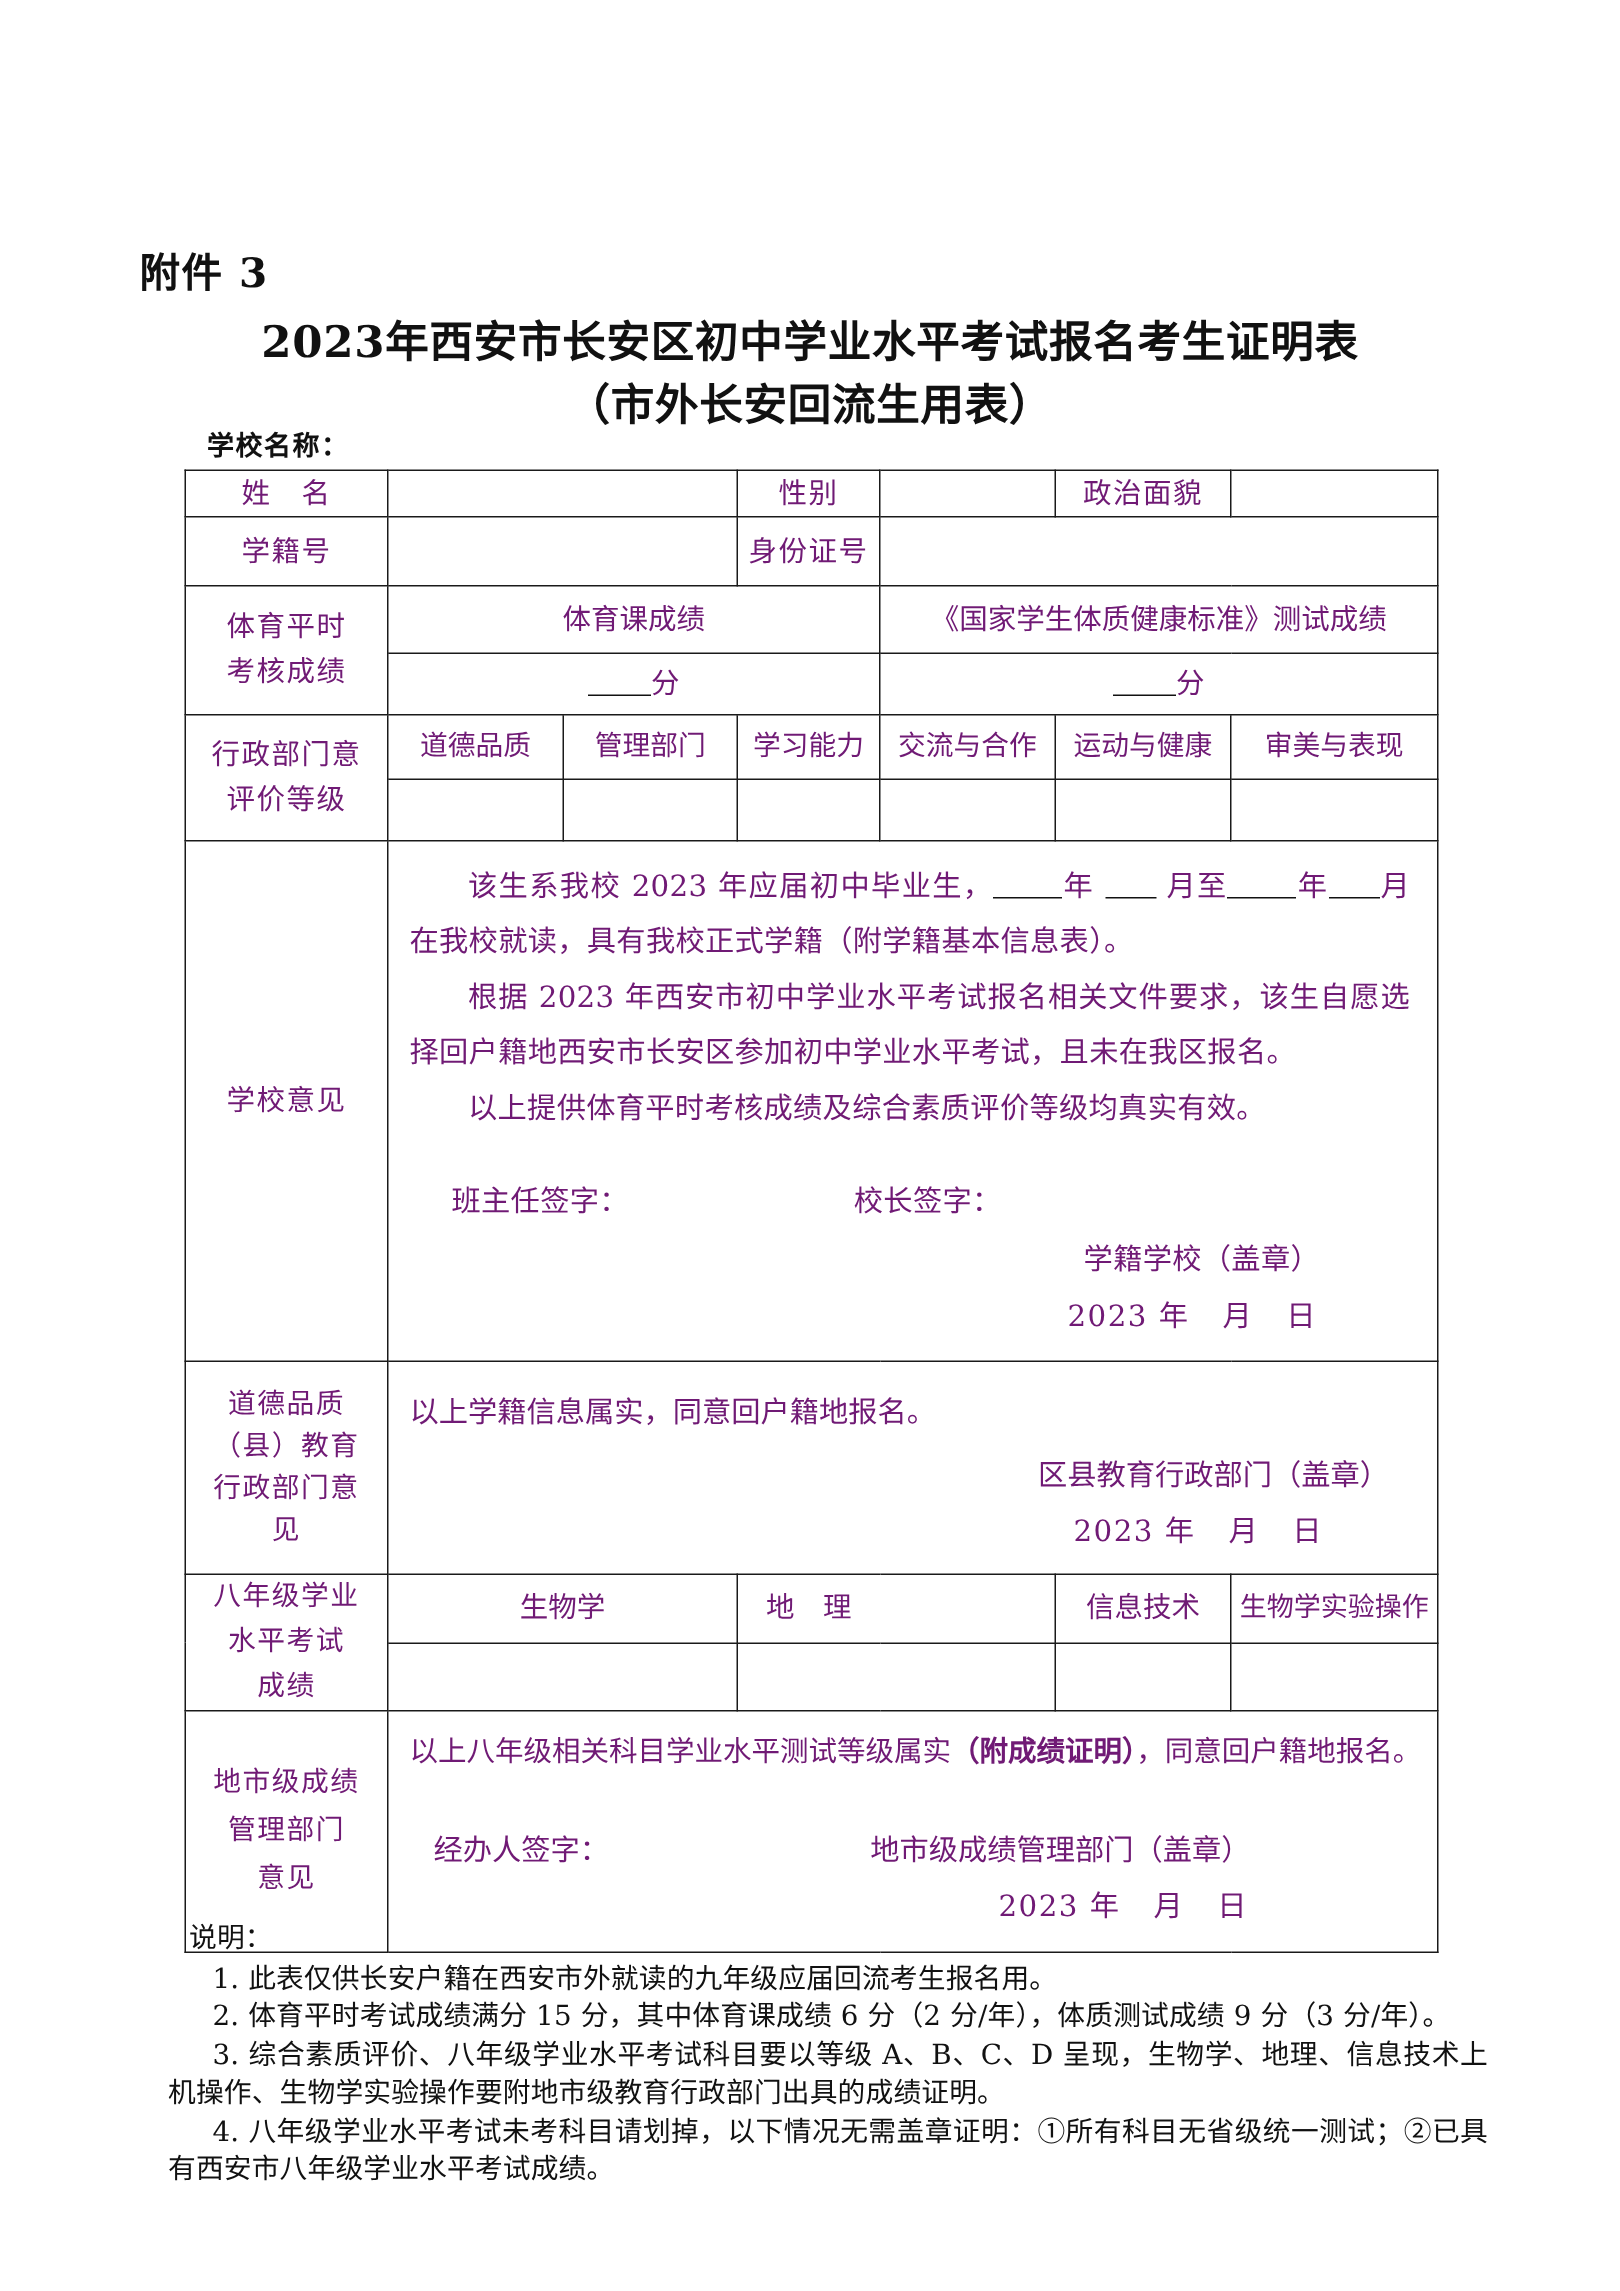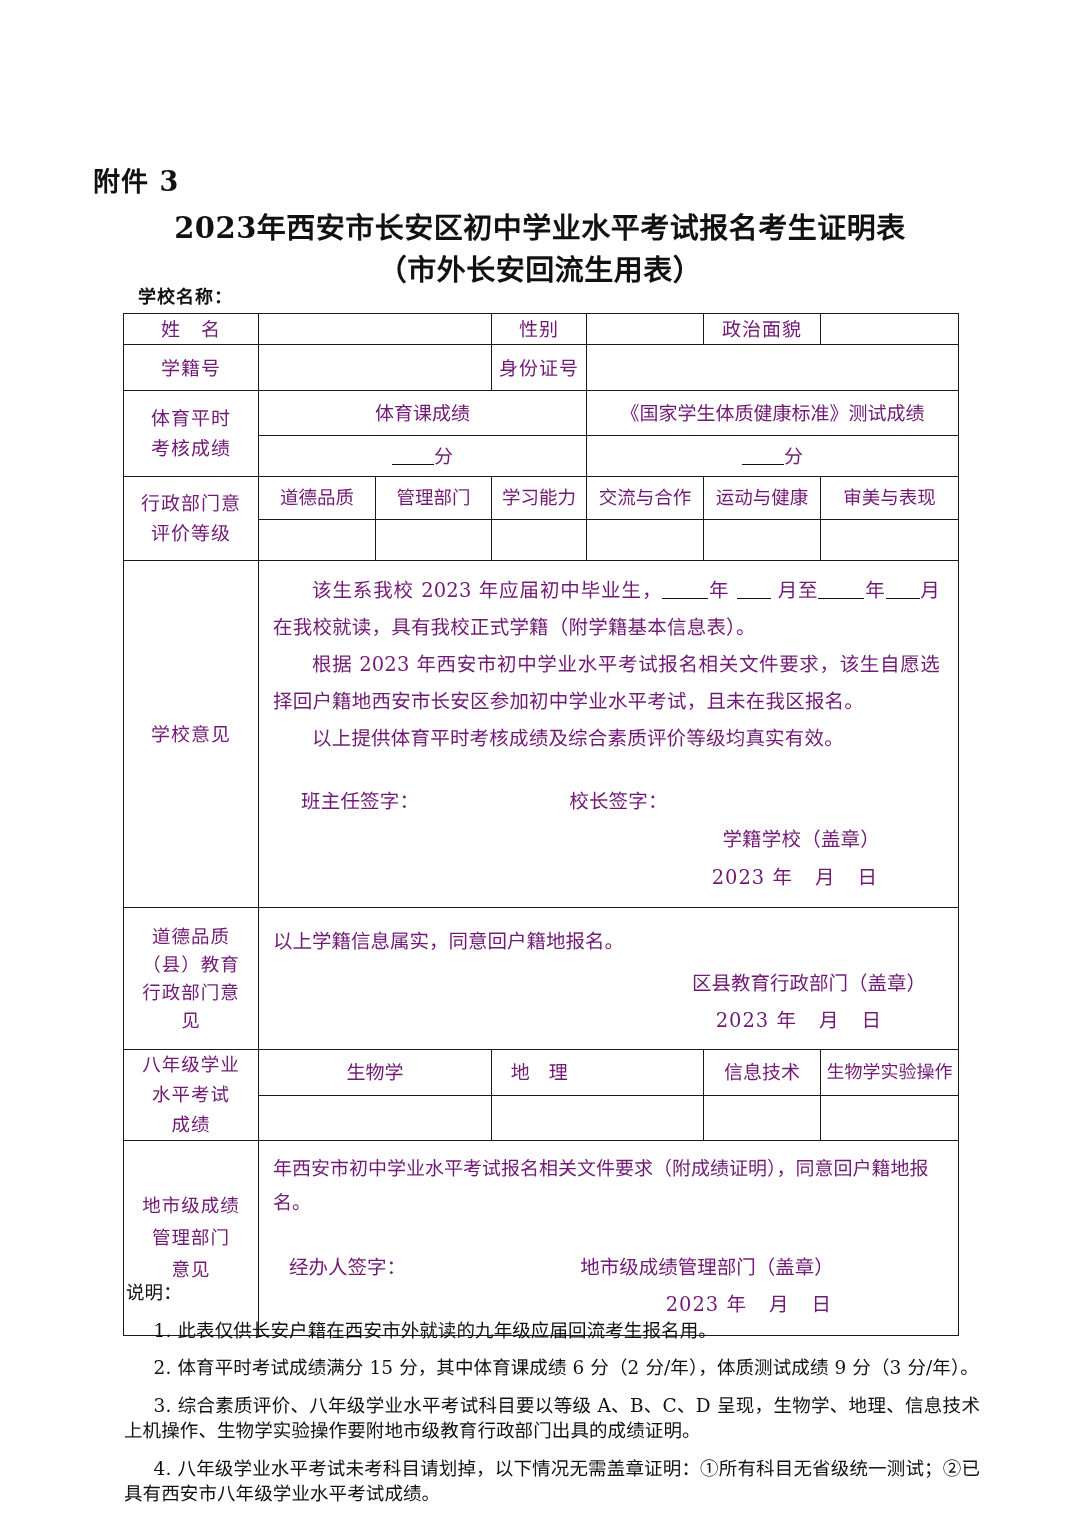--- a/index.html
+++ b/index.html
@@ -135,35 +135,35 @@
 
   .stmt-line {
     padding: 9px 0 0 14px;
     font-size: 19.5px;
     line-height: 34px;
   }
 
   .fen { letter-spacing: 0; }
   .ul-fen { display:inline-block; border-bottom: 1.6px solid #111; width: 42px; height: 18px; vertical-align: -2px; }
 
-  .bold { font-weight: 400; }
+  .bold { font-weight: 700; }
 
   
   .notes {
     position: absolute;
     left: 112px;
     top: 1280px;
     width: 880px;
     font-size: 18.5px;
     line-height: 25.5px;
     letter-spacing: 0.1px;
     font-family: "DejaVu Serif", "Liberation Serif", serif;
   }
   .notes .n-title { margin: 0 0 1px 14px; }
-  .notes p { margin: 12px; text-align: justify; }
+  .notes p { margin: 0; text-align: justify; }
   .notes .n-item { text-indent: 1.6em; }
 </style>
 </head>
 <body>
 
 <div class="page">
 
   <div class="attachment-label">附件 3</div>
 
   <div class="doc-title">
@@ -294,21 +294,21 @@
     </tr>
 
     <tr>
       <td class="lbl-2line" style="line-height:32px;font-size:18.5px">
         <div>地市级成绩</div>
         <div>管理部门</div>
         <div>意见</div>
       </td>
       <td colspan="6" class="body-cell">
         <div style="padding:10px 10px 12px 14px">
-          <div style="font-size:19px;line-height:34px"><span>年西安市初中学业水平考试报名相关文件要求</span><span class="bold">（附成绩证明）</span><span>，同意回户籍地报名。</span></div>
+          <div style="font-size:19px;line-height:34px"><span>以上八年级相关科目学业水平测试等级属实</span><span class="bold">（附成绩证明）</span><span>，同意回户籍地报名。</span></div>
           <div style="margin-top:30px;position:relative;font-size:19.5px;line-height:38px">
             <span style="display:inline-block;padding-left:16px">经办人签字：</span>
             <span style="display:inline-block;padding-left:168px">地市级成绩管理部门（盖章）</span>
           </div>
           <div class="sig-date" style="padding-right:116px;font-size:19.5px;line-height:36px"><span>2023 年</span><span class="date-sp"></span><span>月</span><span class="date-sp"></span><span>日</span></div>
         </div>
       </td>
     </tr>
   </tbody>
     </table>

